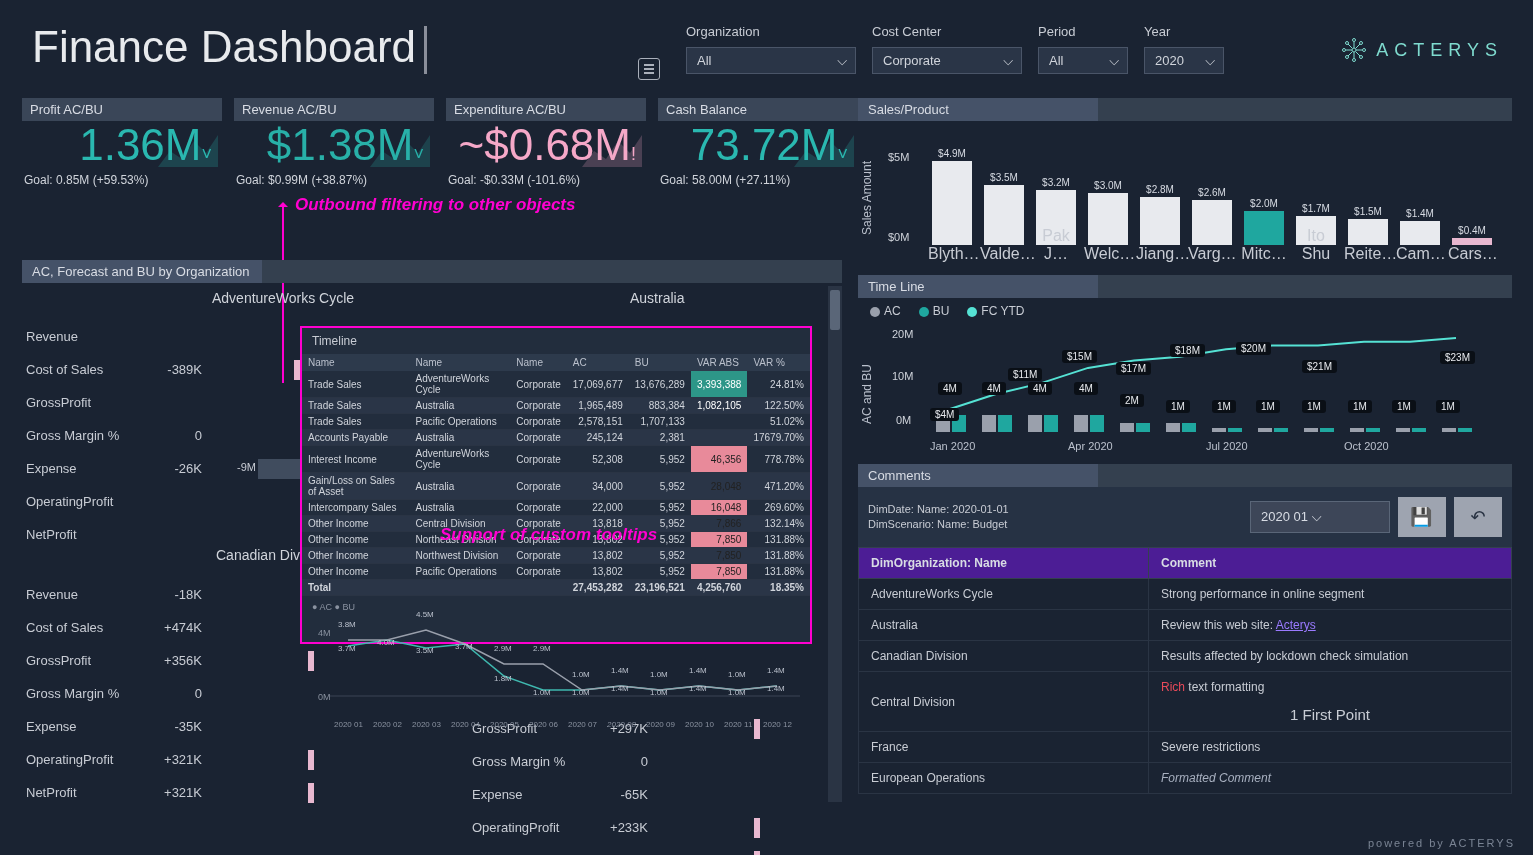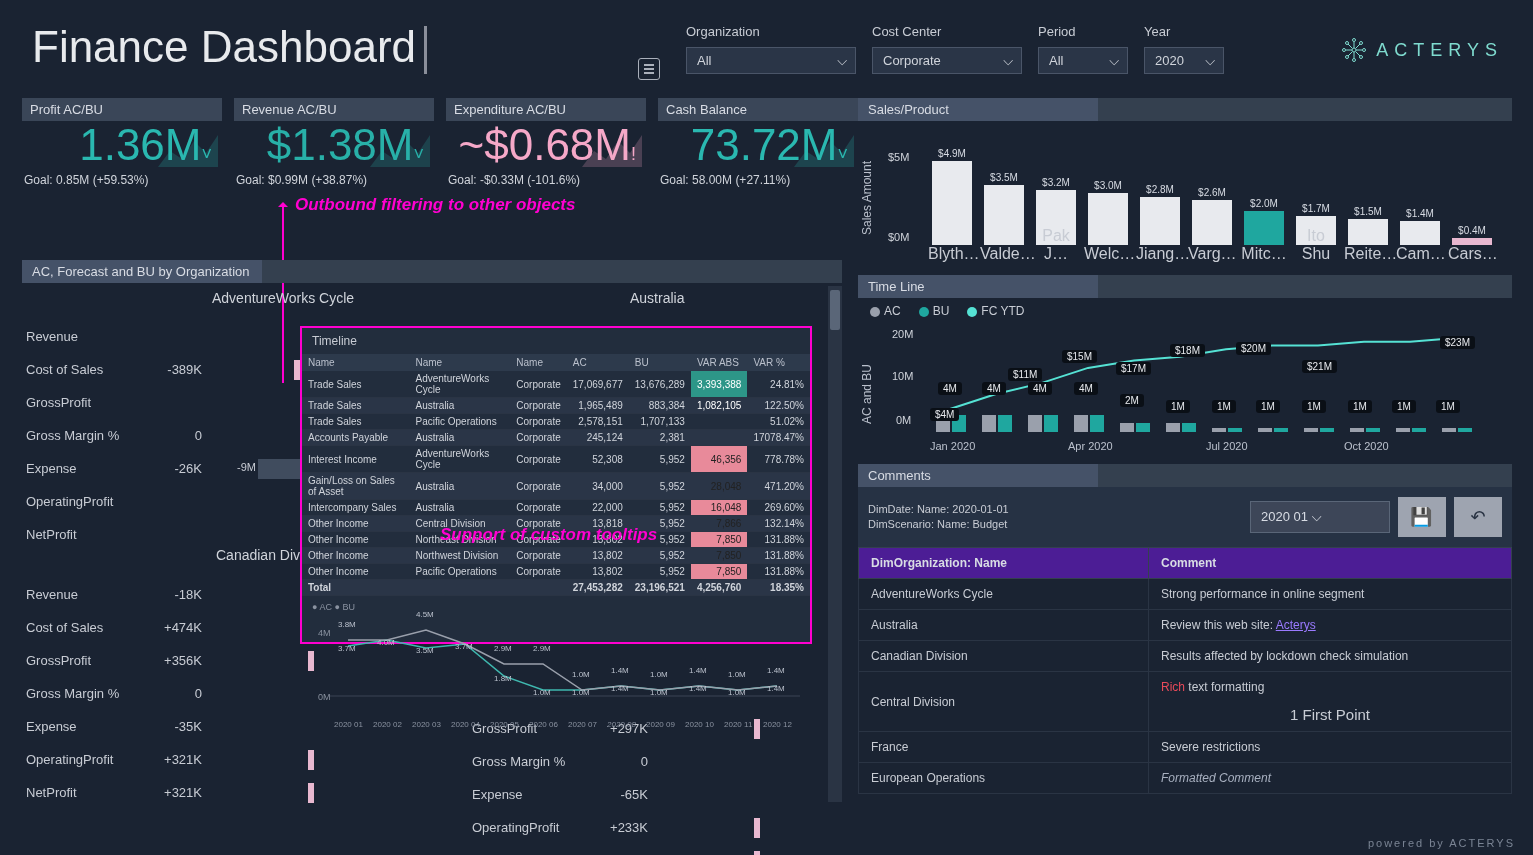--- a/index.html
+++ b/index.html
@@ -386,21 +386,21 @@
           <td class="num"></td>
           <td class="num">51.02%</td>
         </tr>
         <tr>
           <td>Accounts Payable</td>
           <td>Australia</td>
           <td>Corporate</td>
           <td class="num">245,124</td>
           <td class="num">2,381</td>
           <td class="num"></td>
-          <td class="num">17078.47%</td>
+          <td class="num">17679.70%</td>
         </tr>
         <tr>
           <td>Interest Income</td>
           <td>AdventureWorks Cycle</td>
           <td>Corporate</td>
           <td class="num">52,308</td>
           <td class="num">5,952</td>
           <td class="num neg">46,356</td>
           <td class="num">778.78%</td>
         </tr>
@@ -617,21 +617,21 @@
         <div class="bubble" style="left: 308px; top: 76px;">1M</div>
         <div class="bubble" style="left: 312px; top: 20px;">$18M</div>
         <div class="bubble" style="left: 378px; top: 18px;">$20M</div>
         <div class="bubble" style="left: 354px; top: 76px;">1M</div>
         <div class="bubble" style="left: 398px; top: 76px;">1M</div>
         <div class="bubble" style="left: 444px; top: 36px;">$21M</div>
         <div class="bubble" style="left: 444px; top: 76px;">1M</div>
         <div class="bubble" style="left: 490px; top: 76px;">1M</div>
         <div class="bubble" style="left: 534px; top: 76px;">1M</div>
         <div class="bubble" style="left: 578px; top: 76px;">1M</div>
-        <div class="bubble" style="left: 582px; top: 12px;">$23M</div>
+        <div class="bubble" style="left: 582px; top: 27px;">$23M</div>
       </div>
   </div>
 
   <div class="comments">
     <div class="section-header">Comments</div>
     <div class="comments-top">
       <div class="comments-meta">
         <div>DimDate: Name: 2020-01-01</div>
         <div>DimScenario: Name: Budget</div>
       </div>

